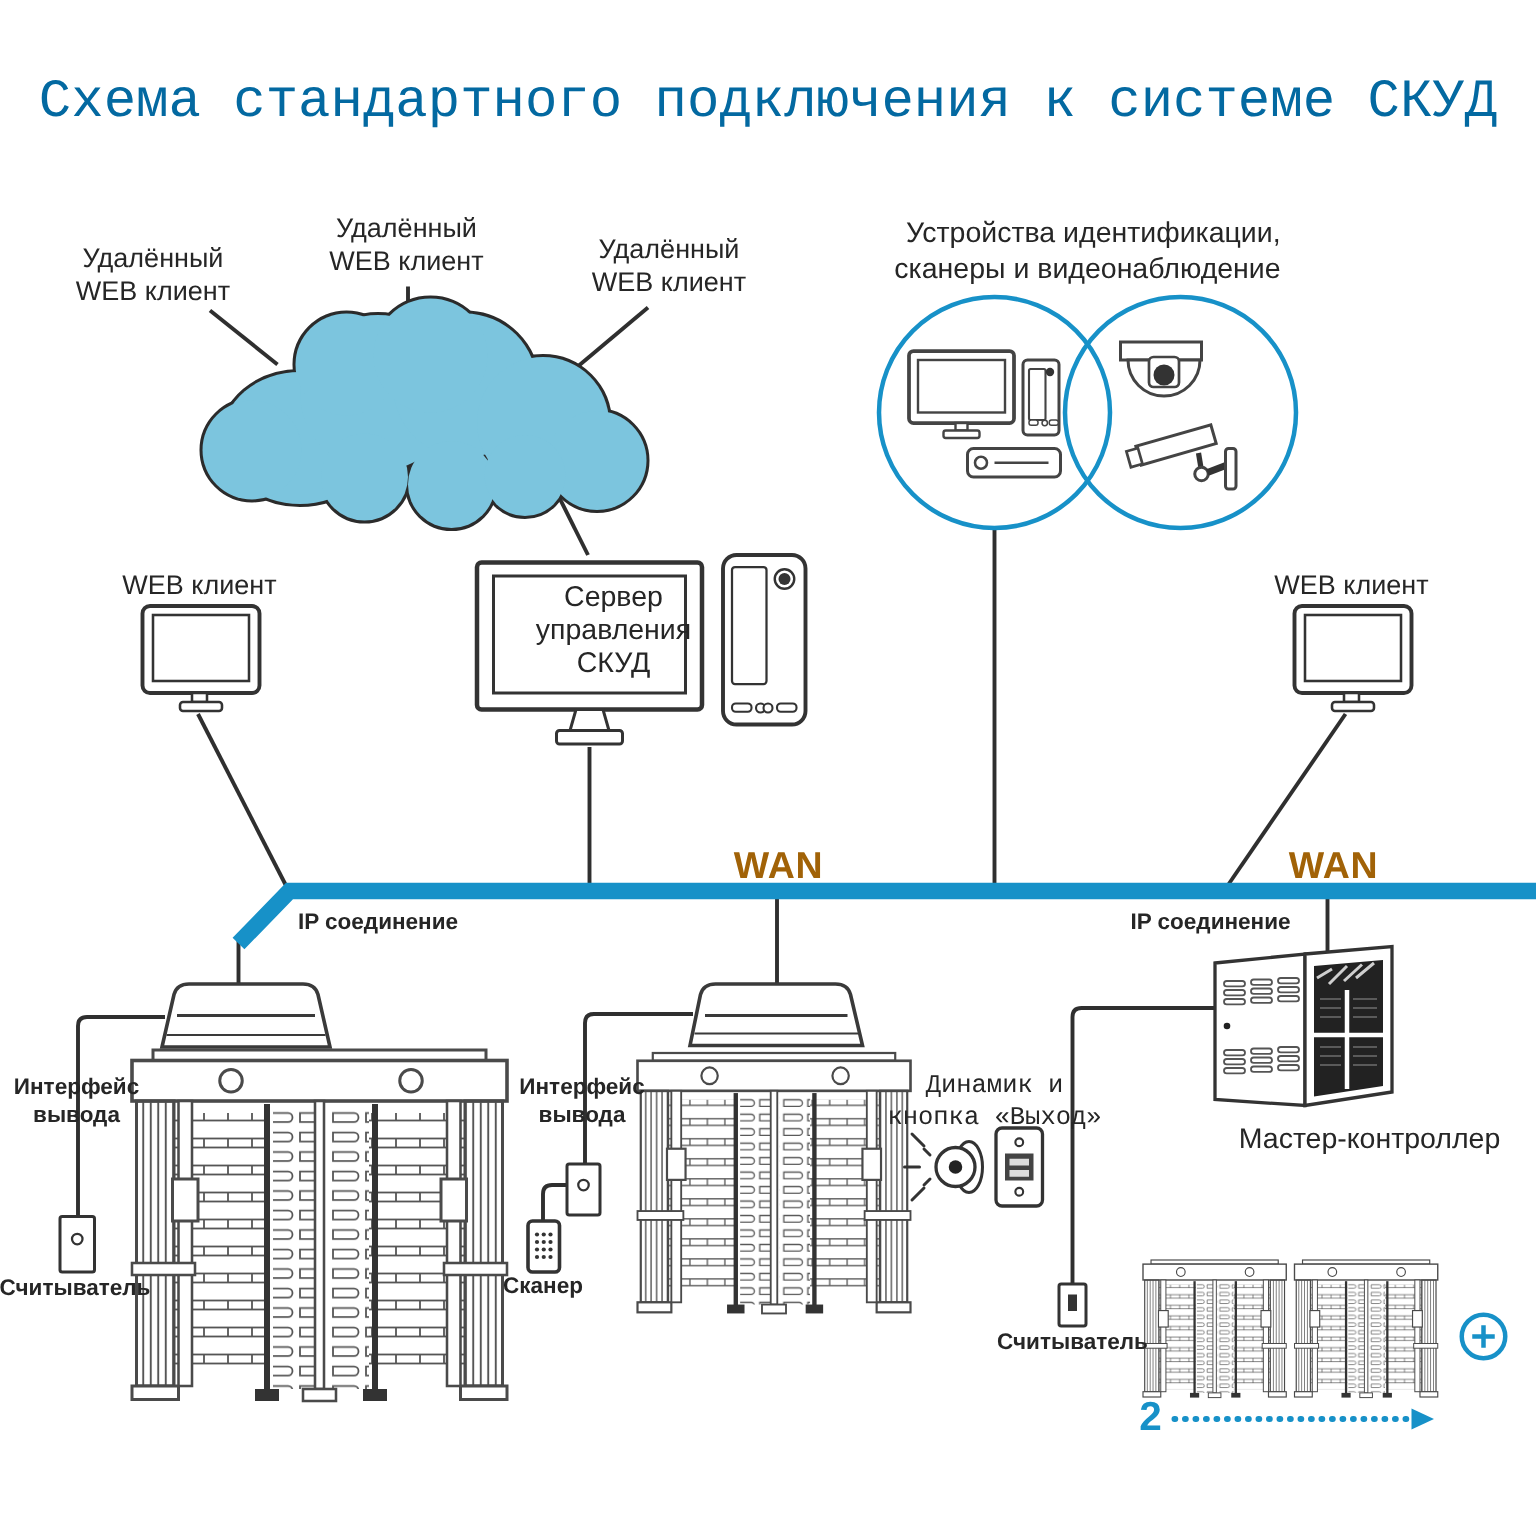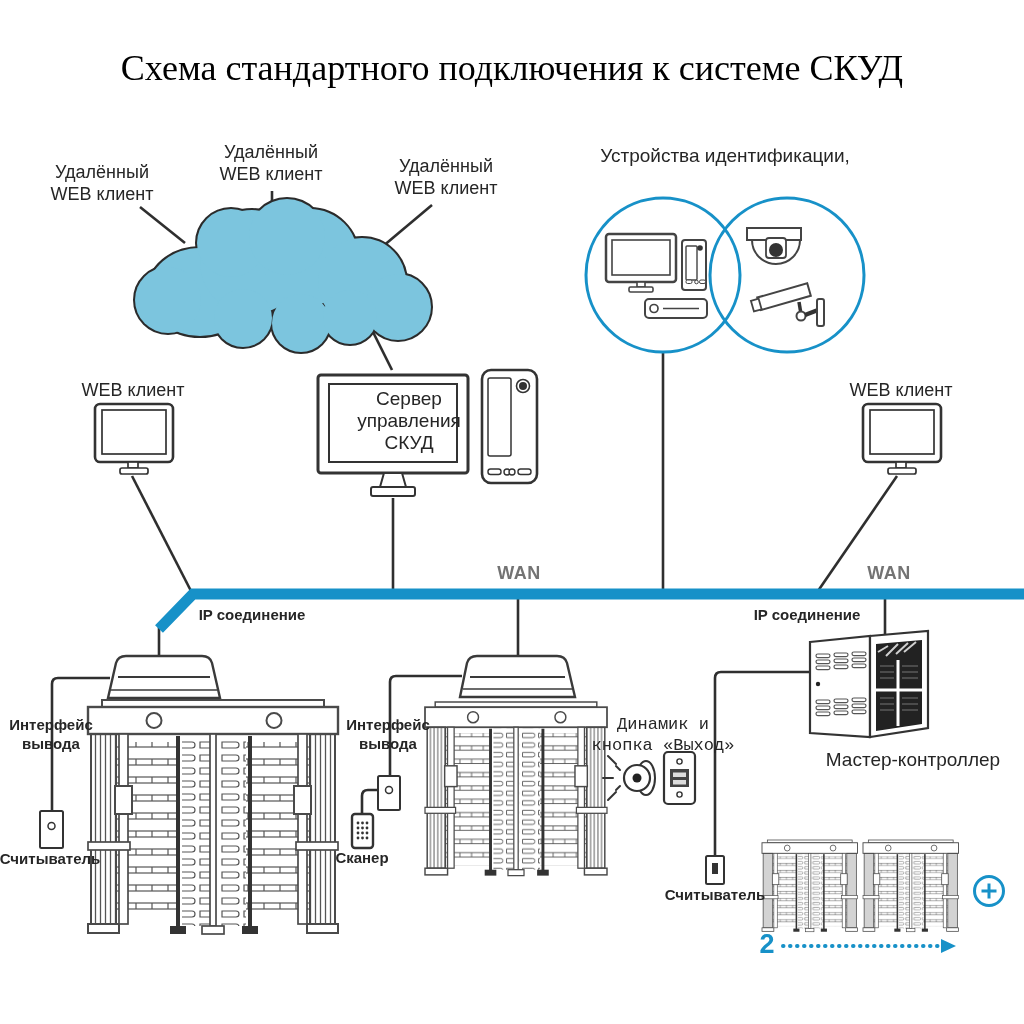--- a/index.html
+++ b/index.html
@@ -1,27 +1,27 @@
 <!DOCTYPE html>
 <html><head>
 <meta charset="utf-8">
 <style>
   html,body{margin:0;padding:0;background:#fff;}
   .stage{position:relative;width:1024px;height:1024px;background:#fff;overflow:hidden;
          font-family:"Liberation Sans",sans-serif;color:#262626;}
   .stage svg{position:absolute;left:0;top:0;}
   .label{position:absolute;text-align:center;transform:translateX(-50%);
          line-height:1.24;white-space:nowrap;color:#262626;}
-  .title{font-family:Liberation Serif, serif;font-size:36px;color:#000000;}
+  .title{font-family:Liberation Mono, monospace;font-size:36px;color:#0369a1;}
   .s15{font-size:17px;font-family:Liberation Mono, monospace;}
   .s155{font-size:15px;font-weight:bold;}
   .s18{font-size:18px;}
   .s19{font-size:19px;text-align:right;}
   .srv{font-size:19px;line-height:1.16;}
-  .wan{color:#737373;font-weight:700;font-size:18px;letter-spacing:.5px;}
+  .wan{color:#a16207;font-weight:700;font-size:25px;letter-spacing:.5px;}
   .count{color:#1791c8;font-weight:700;font-size:27px;}
 </style>
 </head>
 <body>
 
 <div class="stage">
 
 <svg width="1024" height="1024" viewBox="0 0 1024 1024">
   <defs>
     <pattern id="pv" width="5" height="10" patternUnits="userSpaceOnUse">
@@ -301,20 +301,21 @@
   <div>Удалённый</div>
       <div>WEB клиент</div>
 </div>
 <div class="label s18" style="left:446px;top:155px;">
   <div>Удалённый</div>
       <div>WEB клиент</div>
 </div>
 
 <div class="label s19" style="left:725px;top:144px;">
   <div>Устройства идентификации,</div>
+      <div>сканеры и видеонаблюдение</div>
 </div>
 
 <div class="label s18" style="left:133px;top:379px;">WEB клиент</div>
 <div class="label s18" style="left:901px;top:379px;">WEB клиент</div>
 
 <div class="label srv" style="left:393px;top:388px;margin-left:16px;">
   <div>Сервер</div>
       <div>управления</div>
       <div>СКУД</div>
 </div>

